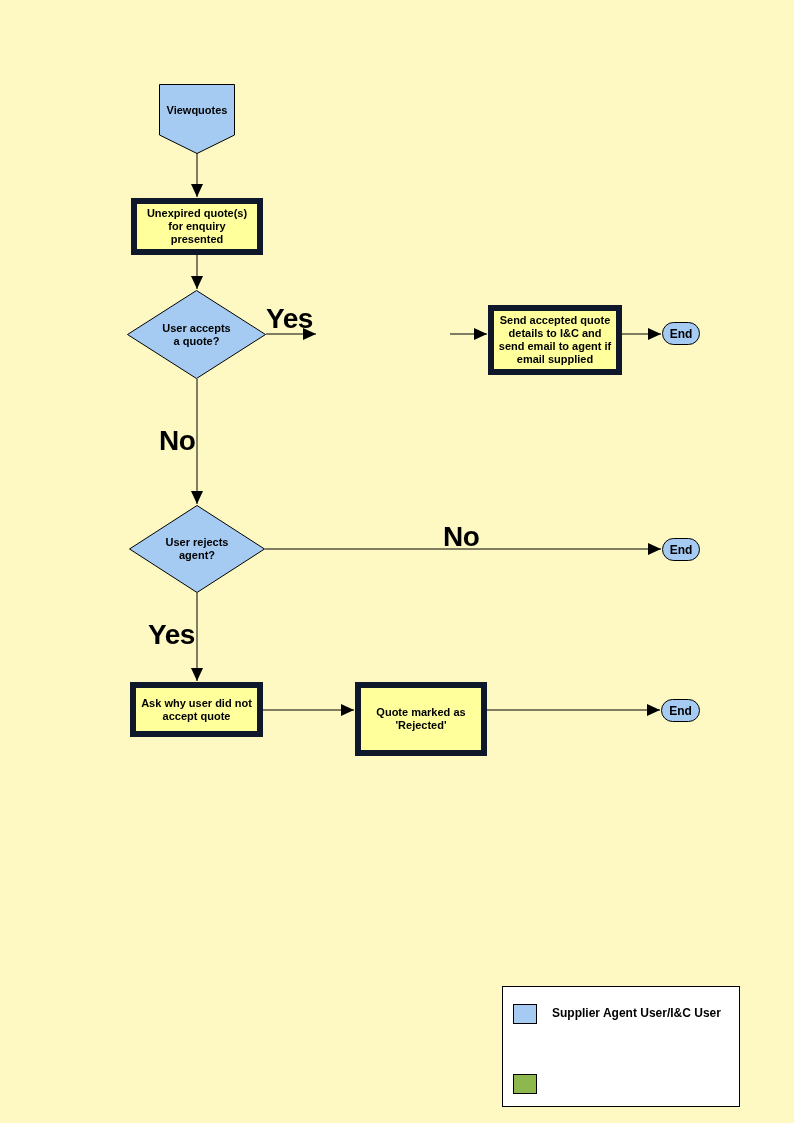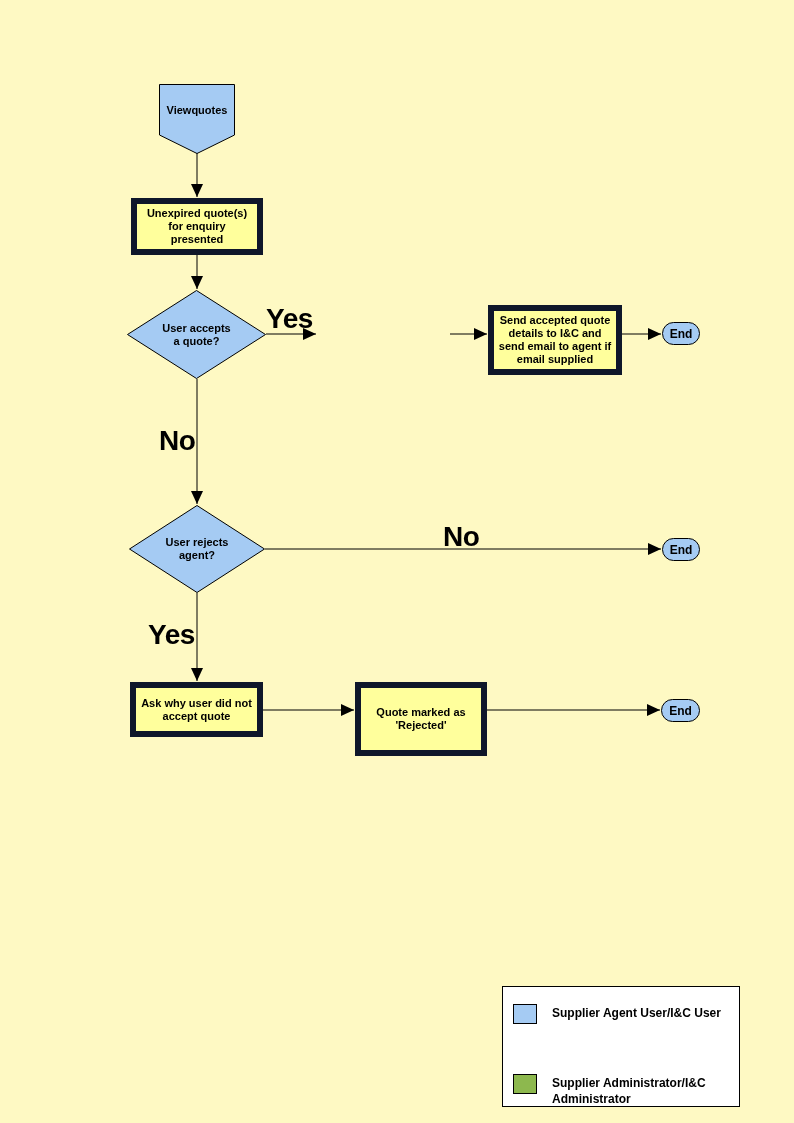--- a/index.html
+++ b/index.html
@@ -121,17 +121,16 @@
   <div class="edge-label" style="left:443px;top:523px;">No</div>
   <div class="edge-label" style="left:148px;top:621px;">Yes</div>
 
   <div class="legend">
     <div class="legend-row" style="top:17px;">
       <div class="legend-swatch" style="background-color: rgb(165, 203, 243);"></div>
       <div class="legend-label">Supplier Agent User/I&amp;C User</div>
     </div>
     <div class="legend-row" style="top:87px;">
       <div class="legend-swatch" style="background-color: rgb(141, 184, 78);"></div>
-      <div class="legend-label">Supplier Administrator/I&amp;C Administrator</div>
     </div>
   </div>
 
 </div>
 
 </body></html>

